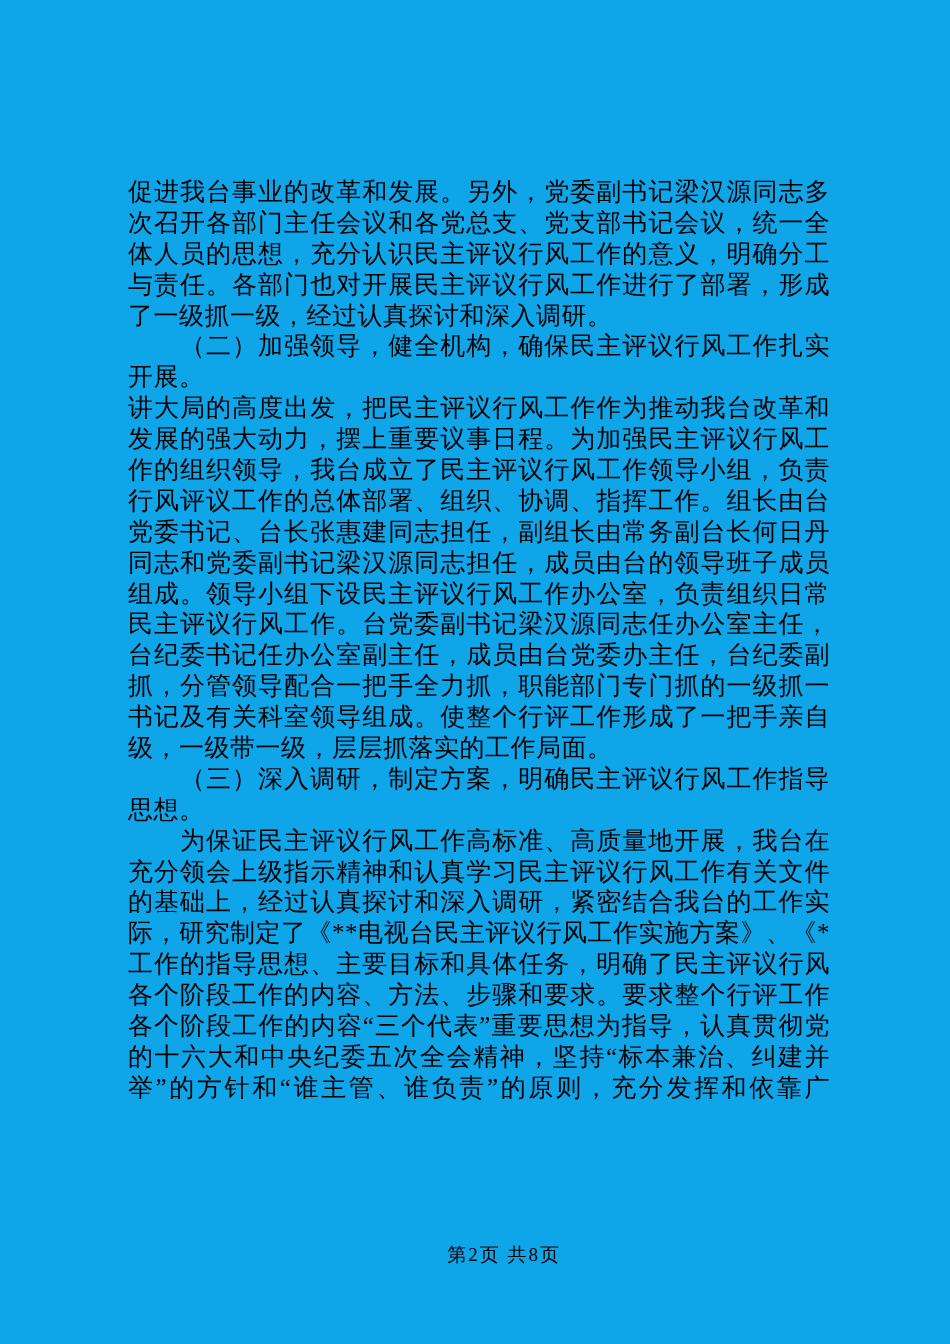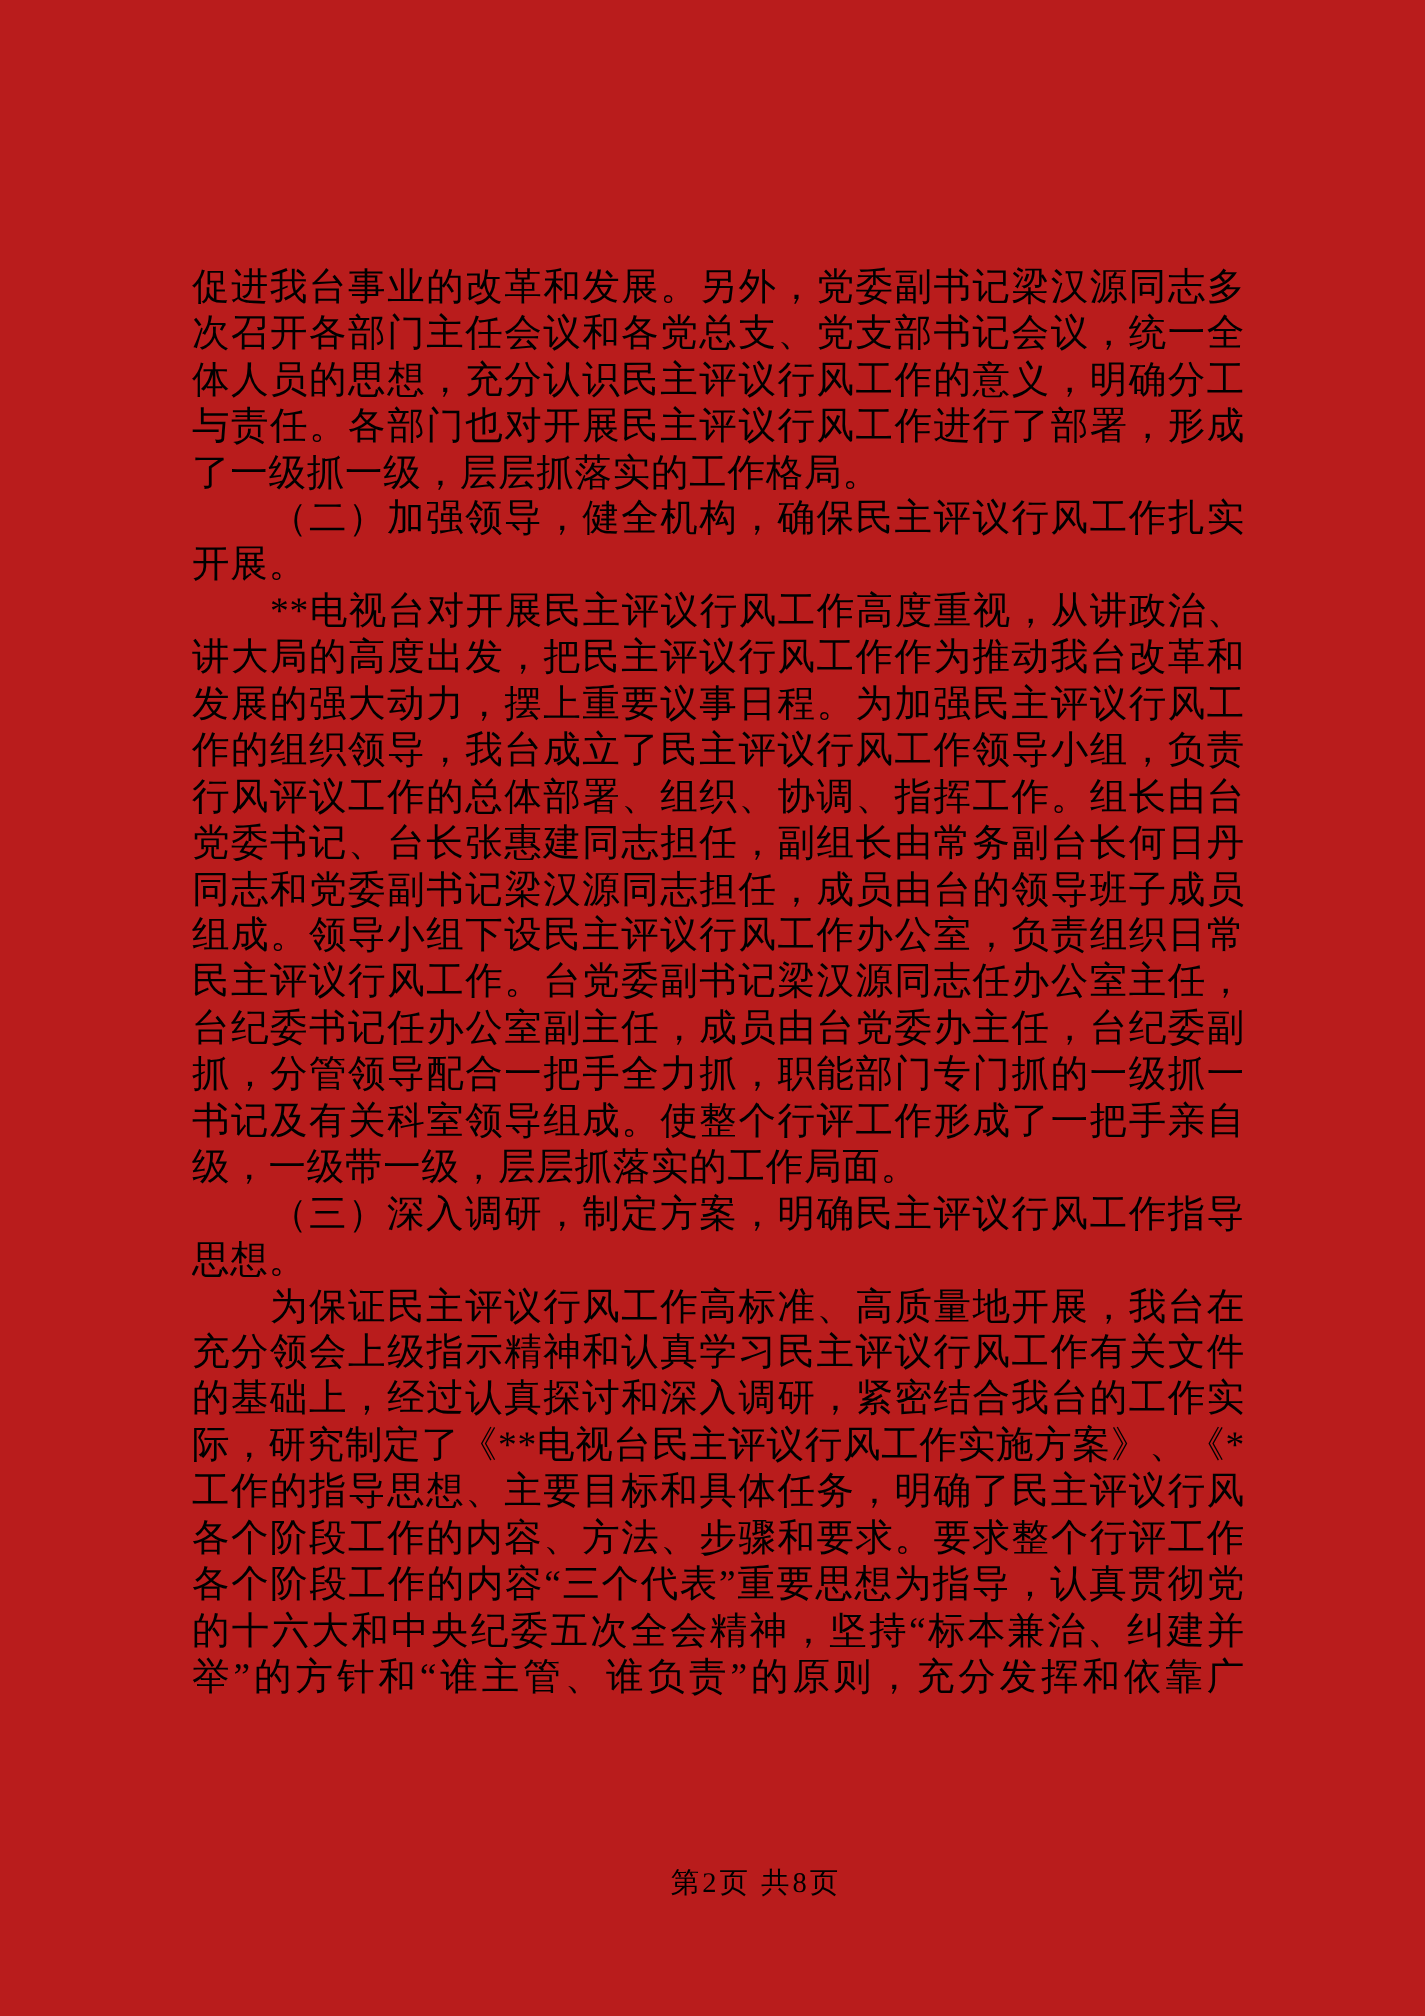--- a/index.html
+++ b/index.html
@@ -4,21 +4,21 @@
 <style>
   html, body {
     margin: 0;
     padding: 0;
     background: #ffffff;
   }
   .page {
     position: relative;
     width: 950px;
     height: 1344px;
-    background: #b91c1c;
+    background: #0ea5e9;
     color: #000000;
     font-family: "Liberation Serif", "DejaVu Serif", serif;
     overflow: hidden;
   }
   .text-block {
     position: absolute;
     left: 128px;
     top: 177px;
     width: 702px;
   }
@@ -54,24 +54,23 @@
 </style>
 </head>
 <body>
 
 <div class="page">
   <div class="text-block" id="doc-body">
       <div class="line full">促进我台事业的改革和发展。另外，党委副书记梁汉源同志多</div>
       <div class="line full">次召开各部门主任会议和各党总支、党支部书记会议，统一全</div>
       <div class="line full">体人员的思想，充分认识民主评议行风工作的意义，明确分工</div>
       <div class="line full">与责任。各部门也对开展民主评议行风工作进行了部署，形成</div>
-      <div class="line">了一级抓一级，层层抓落实的工作格局。</div>
+      <div class="line">了一级抓一级，经过认真探讨和深入调研。</div>
       <div class="line full indent">（二）加强领导，健全机构，确保民主评议行风工作扎实</div>
       <div class="line">开展。</div>
-      <div class="line full indent">**电视台对开展民主评议行风工作高度重视，从讲政治、</div>
       <div class="line full">讲大局的高度出发，把民主评议行风工作作为推动我台改革和</div>
       <div class="line full">发展的强大动力，摆上重要议事日程。为加强民主评议行风工</div>
       <div class="line full">作的组织领导，我台成立了民主评议行风工作领导小组，负责</div>
       <div class="line full">行风评议工作的总体部署、组织、协调、指挥工作。组长由台</div>
       <div class="line full">党委书记、台长张惠建同志担任，副组长由常务副台长何日丹</div>
       <div class="line full">同志和党委副书记梁汉源同志担任，成员由台的领导班子成员</div>
       <div class="line full">组成。领导小组下设民主评议行风工作办公室，负责组织日常</div>
       <div class="line full">民主评议行风工作。台党委副书记梁汉源同志任办公室主任，</div>
       <div class="line full">台纪委书记任办公室副主任，成员由台党委办主任，台纪委副</div>
       <div class="line full">抓，分管领导配合一把手全力抓，职能部门专门抓的一级抓一</div>

